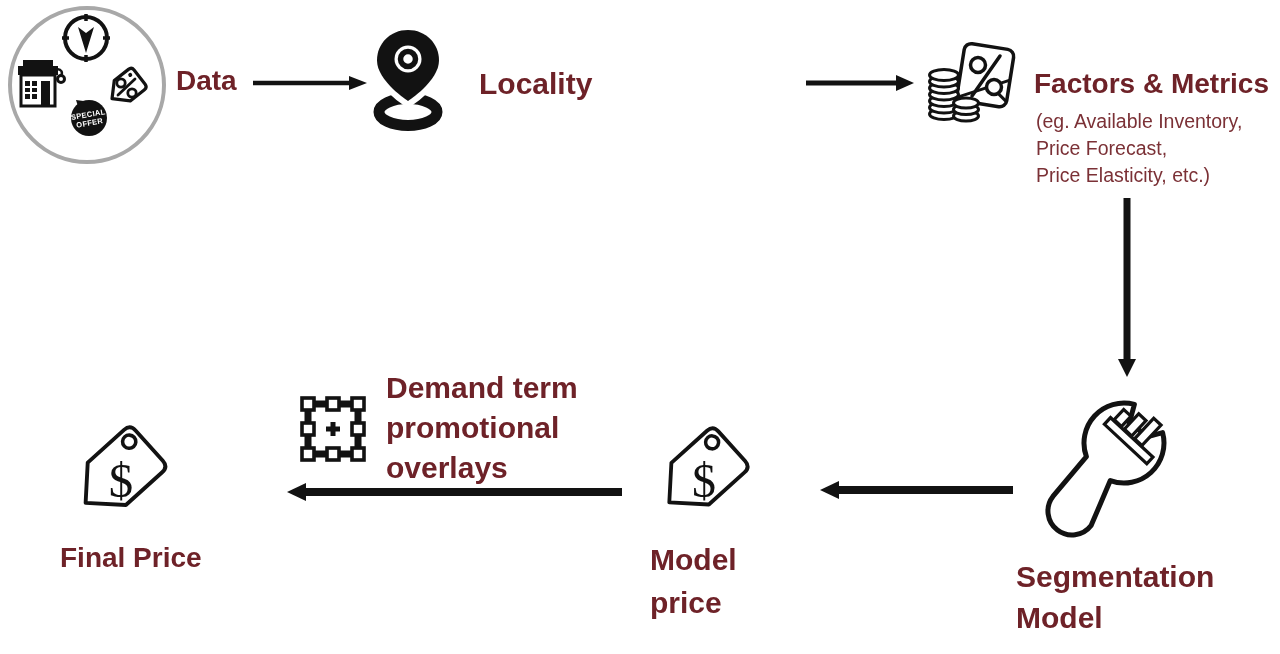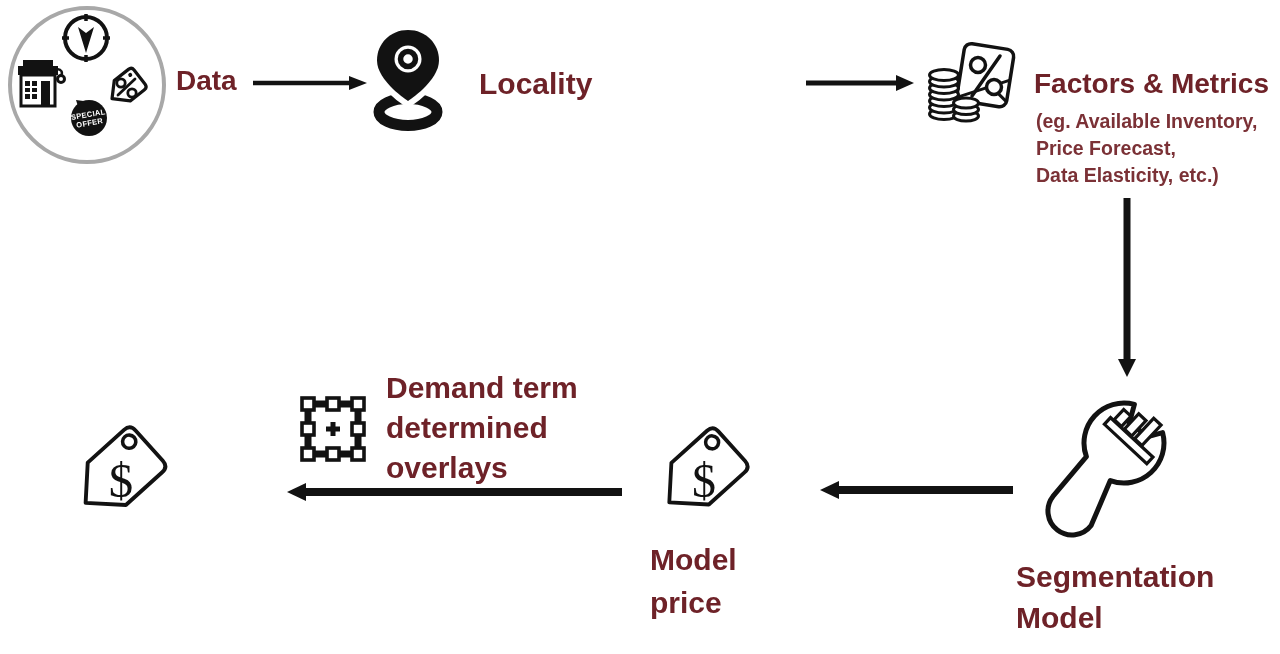--- a/index.html
+++ b/index.html
@@ -6,21 +6,21 @@
     --heading:#6e2228; --subtext:#7b3136; --icon:#121212;
     --circle-border:#a8a8a8; --background:#ffffff;
   }
   html,body{margin:0;padding:0;background:var(--background);}
   #canvas{position:relative;width:1280px;height:654px;background:var(--background);
           font-family:"Liberation Sans",sans-serif;overflow:hidden;}
   .abs{position:absolute;}
   svg.icon{color:var(--icon);display:block;}
   .heading{position:absolute;color:var(--heading);font-weight:bold;line-height:1.38;}
   .fs30{font-size:28px;} .fs29{font-size:30px;} .fs28{font-size:28px;text-align:center;}
-  .subtext{position:absolute;color:var(--subtext);font-weight:bold;
+  .subtext{position:absolute;color:var(--subtext);font-weight:normal;
            font-size:19.5px;line-height:27px;}
   #data-circle{position:absolute;left:8px;top:6px;width:158px;height:158px;
     border:4px solid var(--circle-border);border-radius:50%;box-sizing:border-box;}
   #arrow-layer{position:absolute;left:0;top:0;pointer-events:none;color:var(--icon);}
 </style>
 </head>
 <body>
 
 <div id="canvas">
 
@@ -90,21 +90,21 @@
       <ellipse cx="18" cy="35" rx="14.5" ry="5.5"></ellipse>
       <ellipse cx="40" cy="76" rx="12.5" ry="5"></ellipse>
         <ellipse cx="40" cy="69.5" rx="12.5" ry="5"></ellipse>
       <ellipse cx="40" cy="63" rx="12.5" ry="5"></ellipse>
     </g>
   </svg>
   <div class="heading fs28" style="left:1034px;top:65px">Factors &amp; Metrics</div>
   <div class="subtext" style="left:1036px;top:108px">
     <div>(eg. Available Inventory,</div>
     <div>Price Forecast,</div>
-    <div>Data Elasticity, etc.)</div>
+    <div>Price Elasticity, etc.)</div>
   </div>
 
   <svg class="icon abs" style="left:1032px;top:385px" width="160" height="165" viewBox="0 0 160 165">
     <path d="M130.6,47.6 L111.3,52.8 A20,20 0 0 0 97.2,38.7 L102.4,19.4 A40,40 0 0 0 54.4,71.7
              L20.9,111.4 A24,24 0 1 0 59.1,140.6 L78.3,95.6 A40,40 0 0 0 130.6,47.6 Z" fill="#fff" stroke="currentColor" stroke-width="5" stroke-linejoin="round"></path>
     <g transform="translate(80,34) rotate(43)" fill="#fff" stroke="currentColor" stroke-width="3.2">
       <rect x="2" y="-15" width="10" height="14"></rect>
       <rect x="16" y="-22" width="10" height="21"></rect>
       <rect x="30" y="-29" width="10" height="28"></rect>
       <rect x="-2" y="0" width="58" height="9"></rect>
@@ -136,31 +136,32 @@
         <rect x="3" y="28" width="12" height="12"></rect>
       <rect x="53" y="28" width="12" height="12"></rect>
         <rect x="3" y="53" width="12" height="12"></rect>
       <rect x="28" y="53" width="12" height="12"></rect>
         <rect x="53" y="53" width="12" height="12"></rect>
     </g>
     <path d="M27,34 H41 M34,27 V41" stroke="currentColor" stroke-width="5"></path>
   </svg>
   <div class="heading fs29" style="left:386px;top:368px;line-height:40px">
     <div>Demand term</div>
-    <div>determined</div>
+    <div>promotional</div>
     <div>overlays</div>
   </div>
 
   <svg class="icon abs" style="left:68px;top:423px" width="112" height="112" viewBox="0 0 110 110">
     <g transform="translate(-4,-6) rotate(-42 54 55)">
       <path d="M10,55 L38,27 L86,27 Q94,27 94,35 L94,75 Q94,83 86,83 L38,83 Z" fill="#fff" stroke="currentColor" stroke-width="3.8" stroke-linejoin="round"></path>
       <circle cx="82" cy="39" r="6.5" fill="#fff" stroke="currentColor" stroke-width="3.5"></circle>
     </g>
     <text x="52" y="73" text-anchor="middle" font-size="48" font-family="Liberation Serif, serif" fill="currentColor">$</text>
   </svg>
+  <div class="heading fs30" style="left:60px;top:539px">Final Price</div>
 
   <svg id="arrow-layer" width="1280" height="654" viewBox="0 0 1280 654">
     <g>
       <line x1="253" y1="83" x2="350" y2="83" stroke="currentColor" stroke-width="4.5"></line>
       <polygon points="349,76 367,83 349,90" fill="currentColor"></polygon>
     </g>
     <g>
       <line x1="806" y1="83" x2="897" y2="83" stroke="currentColor" stroke-width="5"></line>
       <polygon points="896,75 914,83 896,91" fill="currentColor"></polygon>
     </g>

